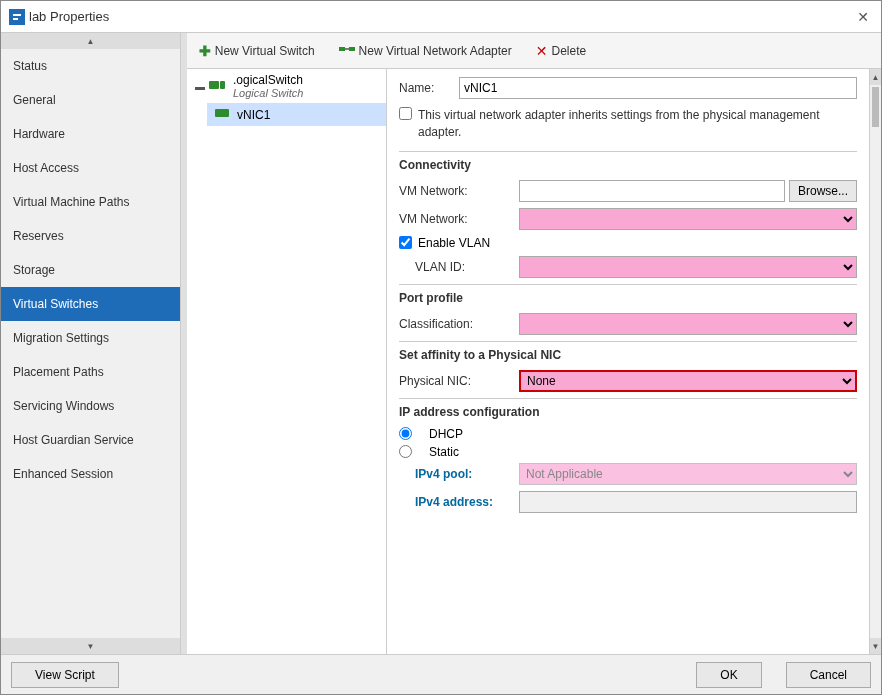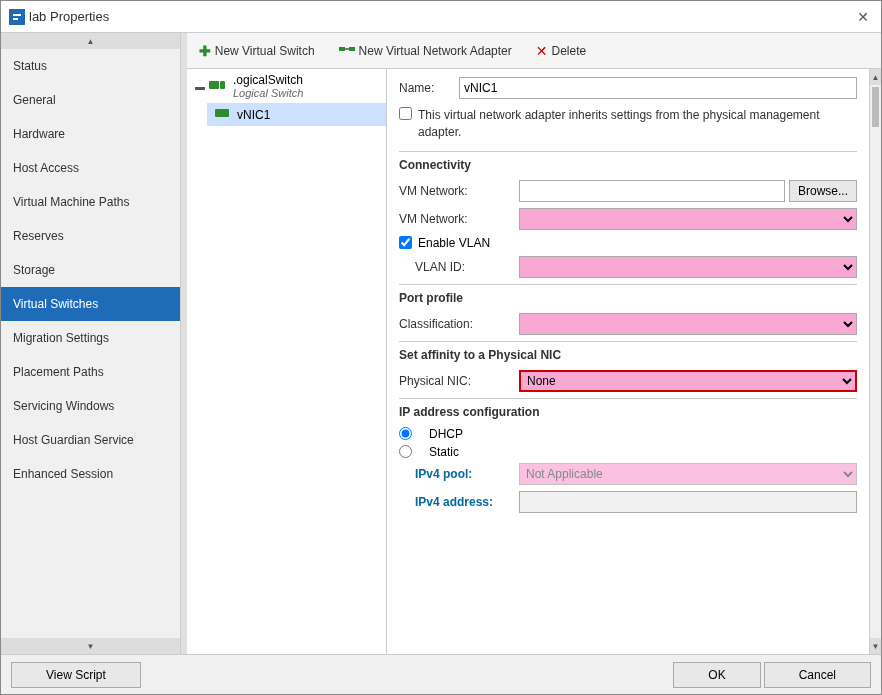--- a/index.html
+++ b/index.html
@@ -311,29 +311,29 @@
       border-top: 1px solid #ccc;
       padding: 6px 10px;
       display: flex;
       align-items: center;
       justify-content: space-between;
       flex-shrink: 0;
       height: 40px;
     }
     .footer-btn {
       height: 26px;
-      padding: 0 34px;
+      padding: 0 23px;
       border: 1px solid #aaa;
       background: #e8e8e8;
       cursor: pointer;
       font-size: 12px;
     }
     .footer-right {
       display: flex;
-      gap: 3px;
+      gap: 24px;
     }
     .separator {
       height: 1px;
       background: #ccc;
       margin: 6px 0;
     }
   </style>
 </head>
 <body>
 

